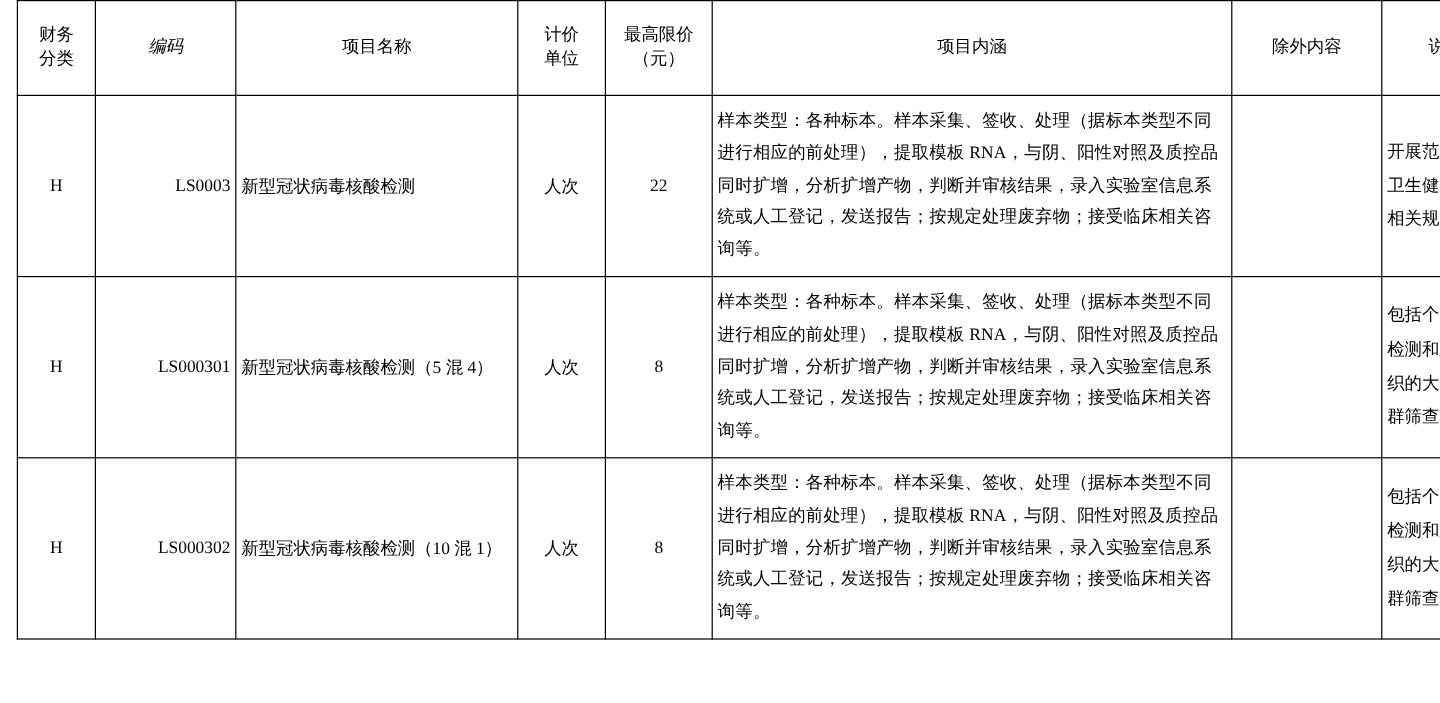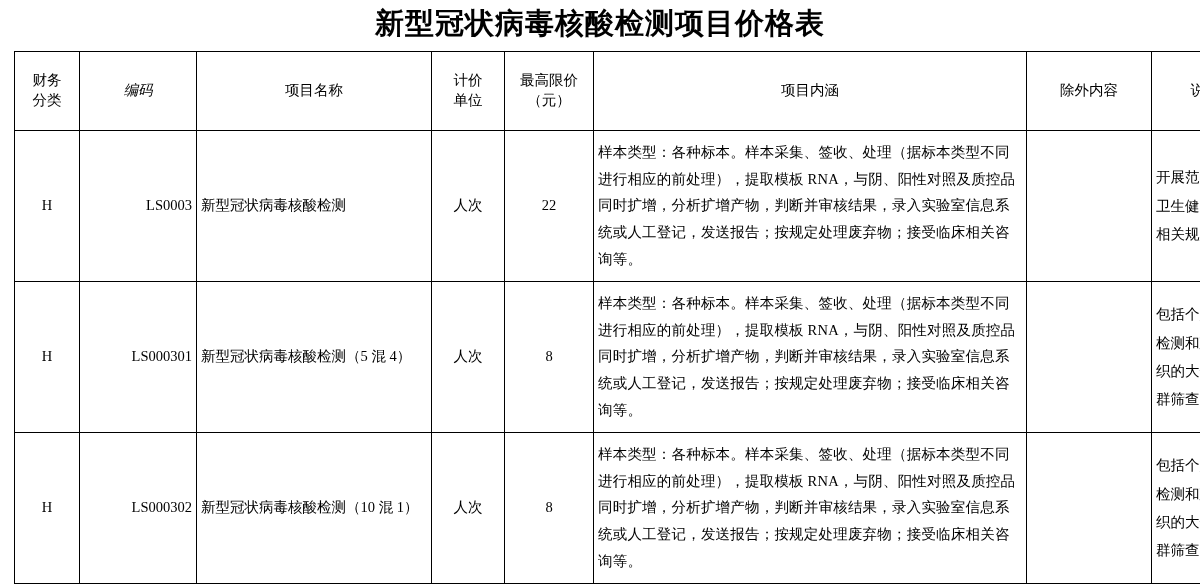--- a/index.html
+++ b/index.html
@@ -85,21 +85,20 @@
   .cell-code {
     font-size: 14.5px;
     text-align: right;
   }
 </style>
 </head>
 <body>
 
 <div class="page">
 
-  <div class="doc-title">新型冠状病毒核酸检测项目价格表</div>
 
   <table class="price-table">
     <thead>
       <tr>
         <td class="col-cat">
           <div>财务</div>
           <div>分类</div>
         </td>
         <td class="col-code">编码</td>
         <td class="col-name">项目名称</td>

